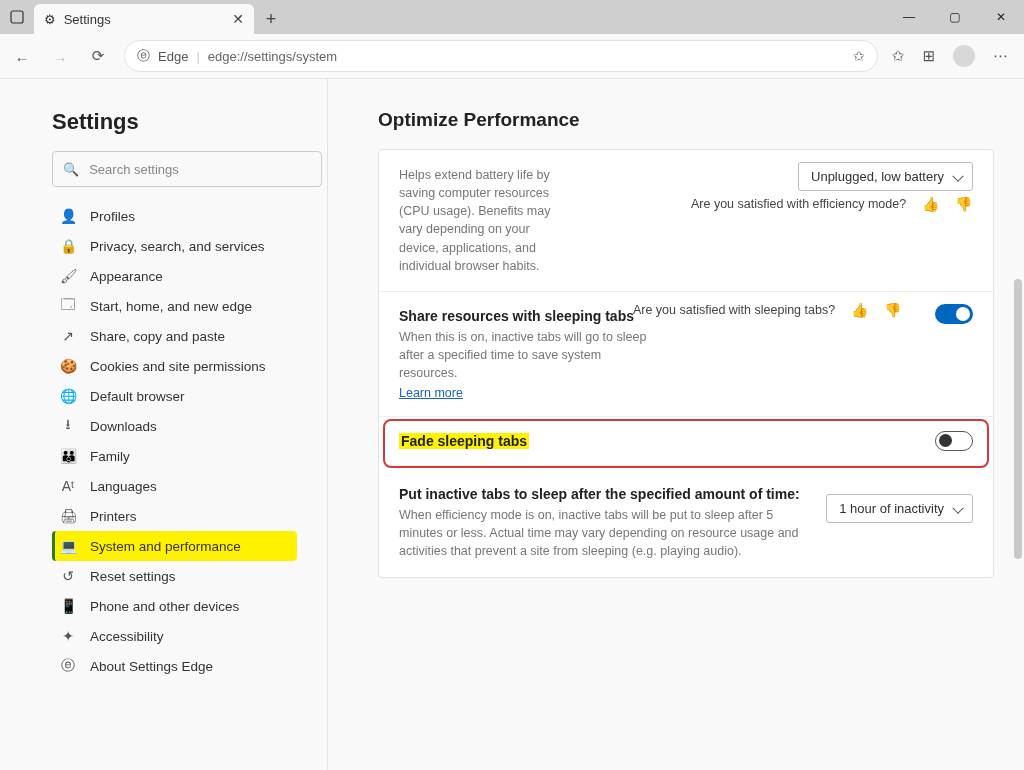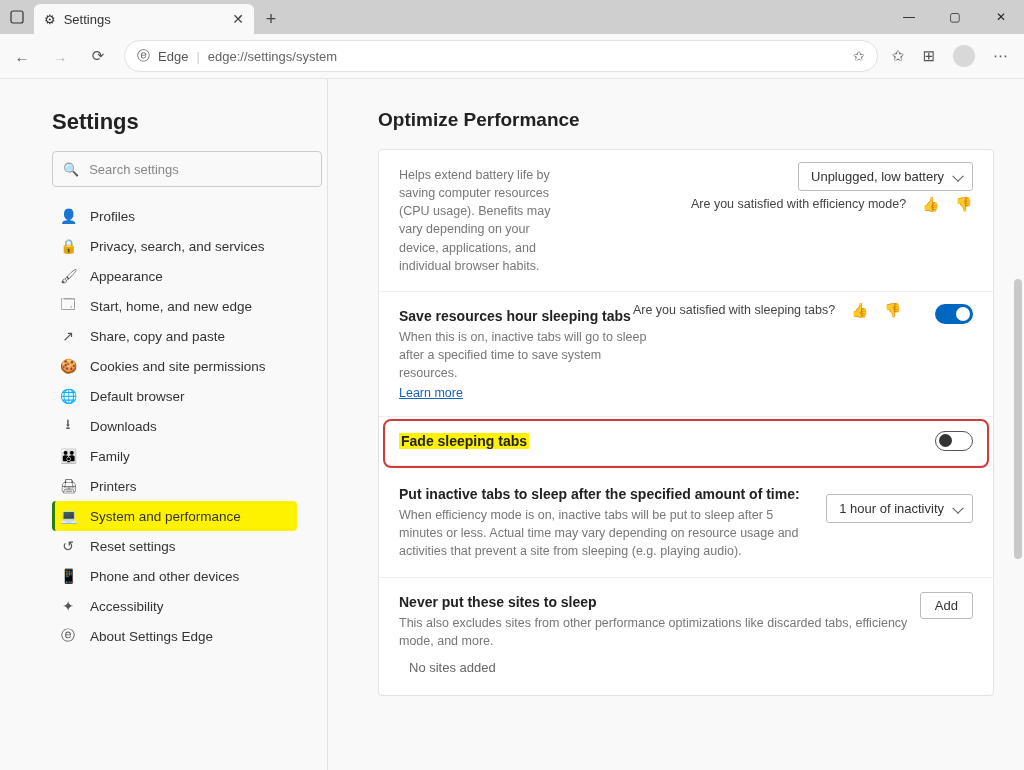--- a/index.html
+++ b/index.html
@@ -272,20 +272,24 @@
         </li>
         <li>
           <span class="icn">⭳</span>
           <span>Downloads</span>
         </li>
         <li>
           <span class="icn">👪</span>
           <span>Family</span>
         </li>
         <li>
+          <span class="icn">Aᵗ</span>
+          <span>Languages</span>
+        </li>
+        <li>
           <span class="icn">🖨</span>
           <span>Printers</span>
         </li>
         <li class="active">
           <span class="icn">💻</span>
           <span>System and performance</span>
         </li>
         <li>
           <span class="icn">↺</span>
           <span>Reset settings</span>
@@ -316,21 +320,21 @@
           <span>Unplugged, low battery</span>
         </div>
         <div class="satisfied lower">
           <span>Are you satisfied with efficiency mode?</span>
           <span class="thumb">👍</span>
           <span class="thumb">👎</span>
         </div>
       </div>
 
       <div class="row">
-        <div class="row-title">Save resources hour sleeping tabs</div>
+        <div class="row-title">Share resources with sleeping tabs</div>
         <div class="row-desc" style="max-width:250px;">When this is on, inactive tabs will go to sleep after a specified time to save system resources.</div>
         <a class="learn">Learn more</a>
         <div class="satisfied" style="right:91px; top:10px;">
           <span>Are you satisfied with sleeping tabs?</span>
           <span class="thumb">👍</span>
           <span class="thumb">👎</span>
         </div>
         <div class="toggle toggle-tr" style="top:12px;">
             <div class="knob"></div>
           </div>
@@ -344,24 +348,18 @@
       </div>
 
       <div class="row">
         <div class="row-title">Put inactive tabs to sleep after the specified amount of time:</div>
         <div class="row-desc">When efficiency mode is on, inactive tabs will be put to sleep after 5 minutes or less. Actual time may vary depending on resource usage and activities that prevent a site from sleeping (e.g. playing audio).</div>
         <div class="dropdown dd-tr" style="top:24px;">
           <span>1 hour of inactivity</span>
         </div>
       </div>
 
-      <div class="row">
-        <div class="row-title">Never put these sites to sleep</div>
-        <div class="row-desc" style="max-width:520px;">This also excludes sites from other performance optimizations like discarded tabs, efficiency mode, and more.</div>
-        <button class="btn">Add</button>
-        <div class="nosites">No sites added</div>
-      </div>
 
     </div>
 
     <div class="scrollbar-stub"></div>
   </main>
 </div>
 
 </body></html>

